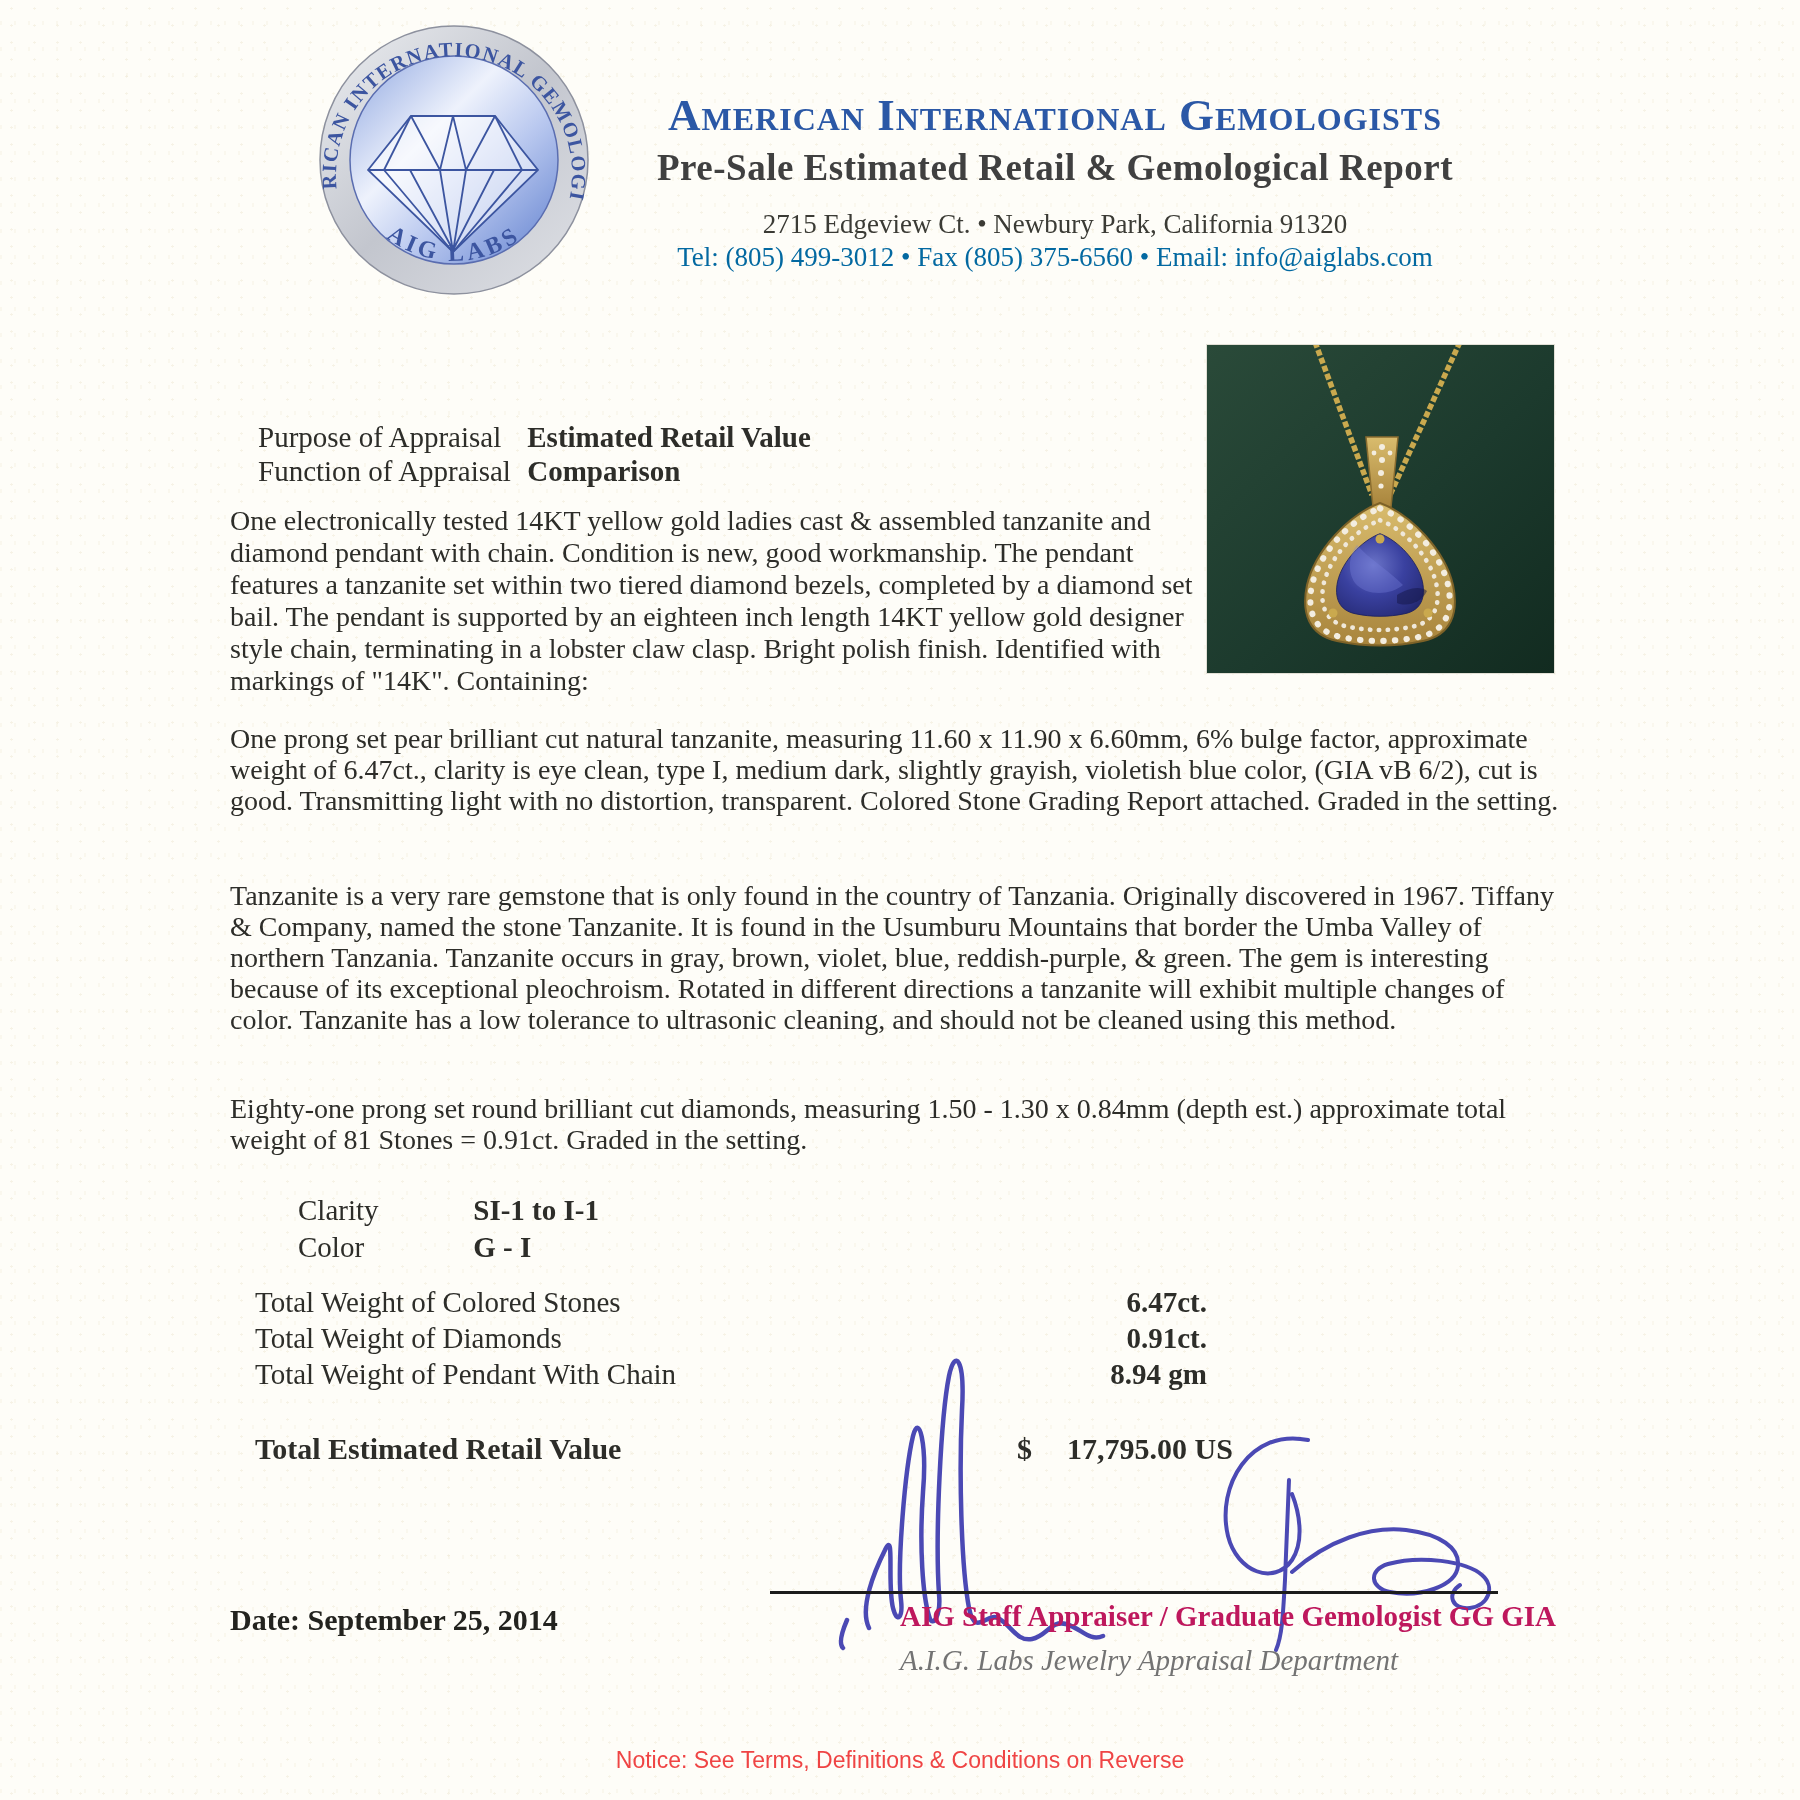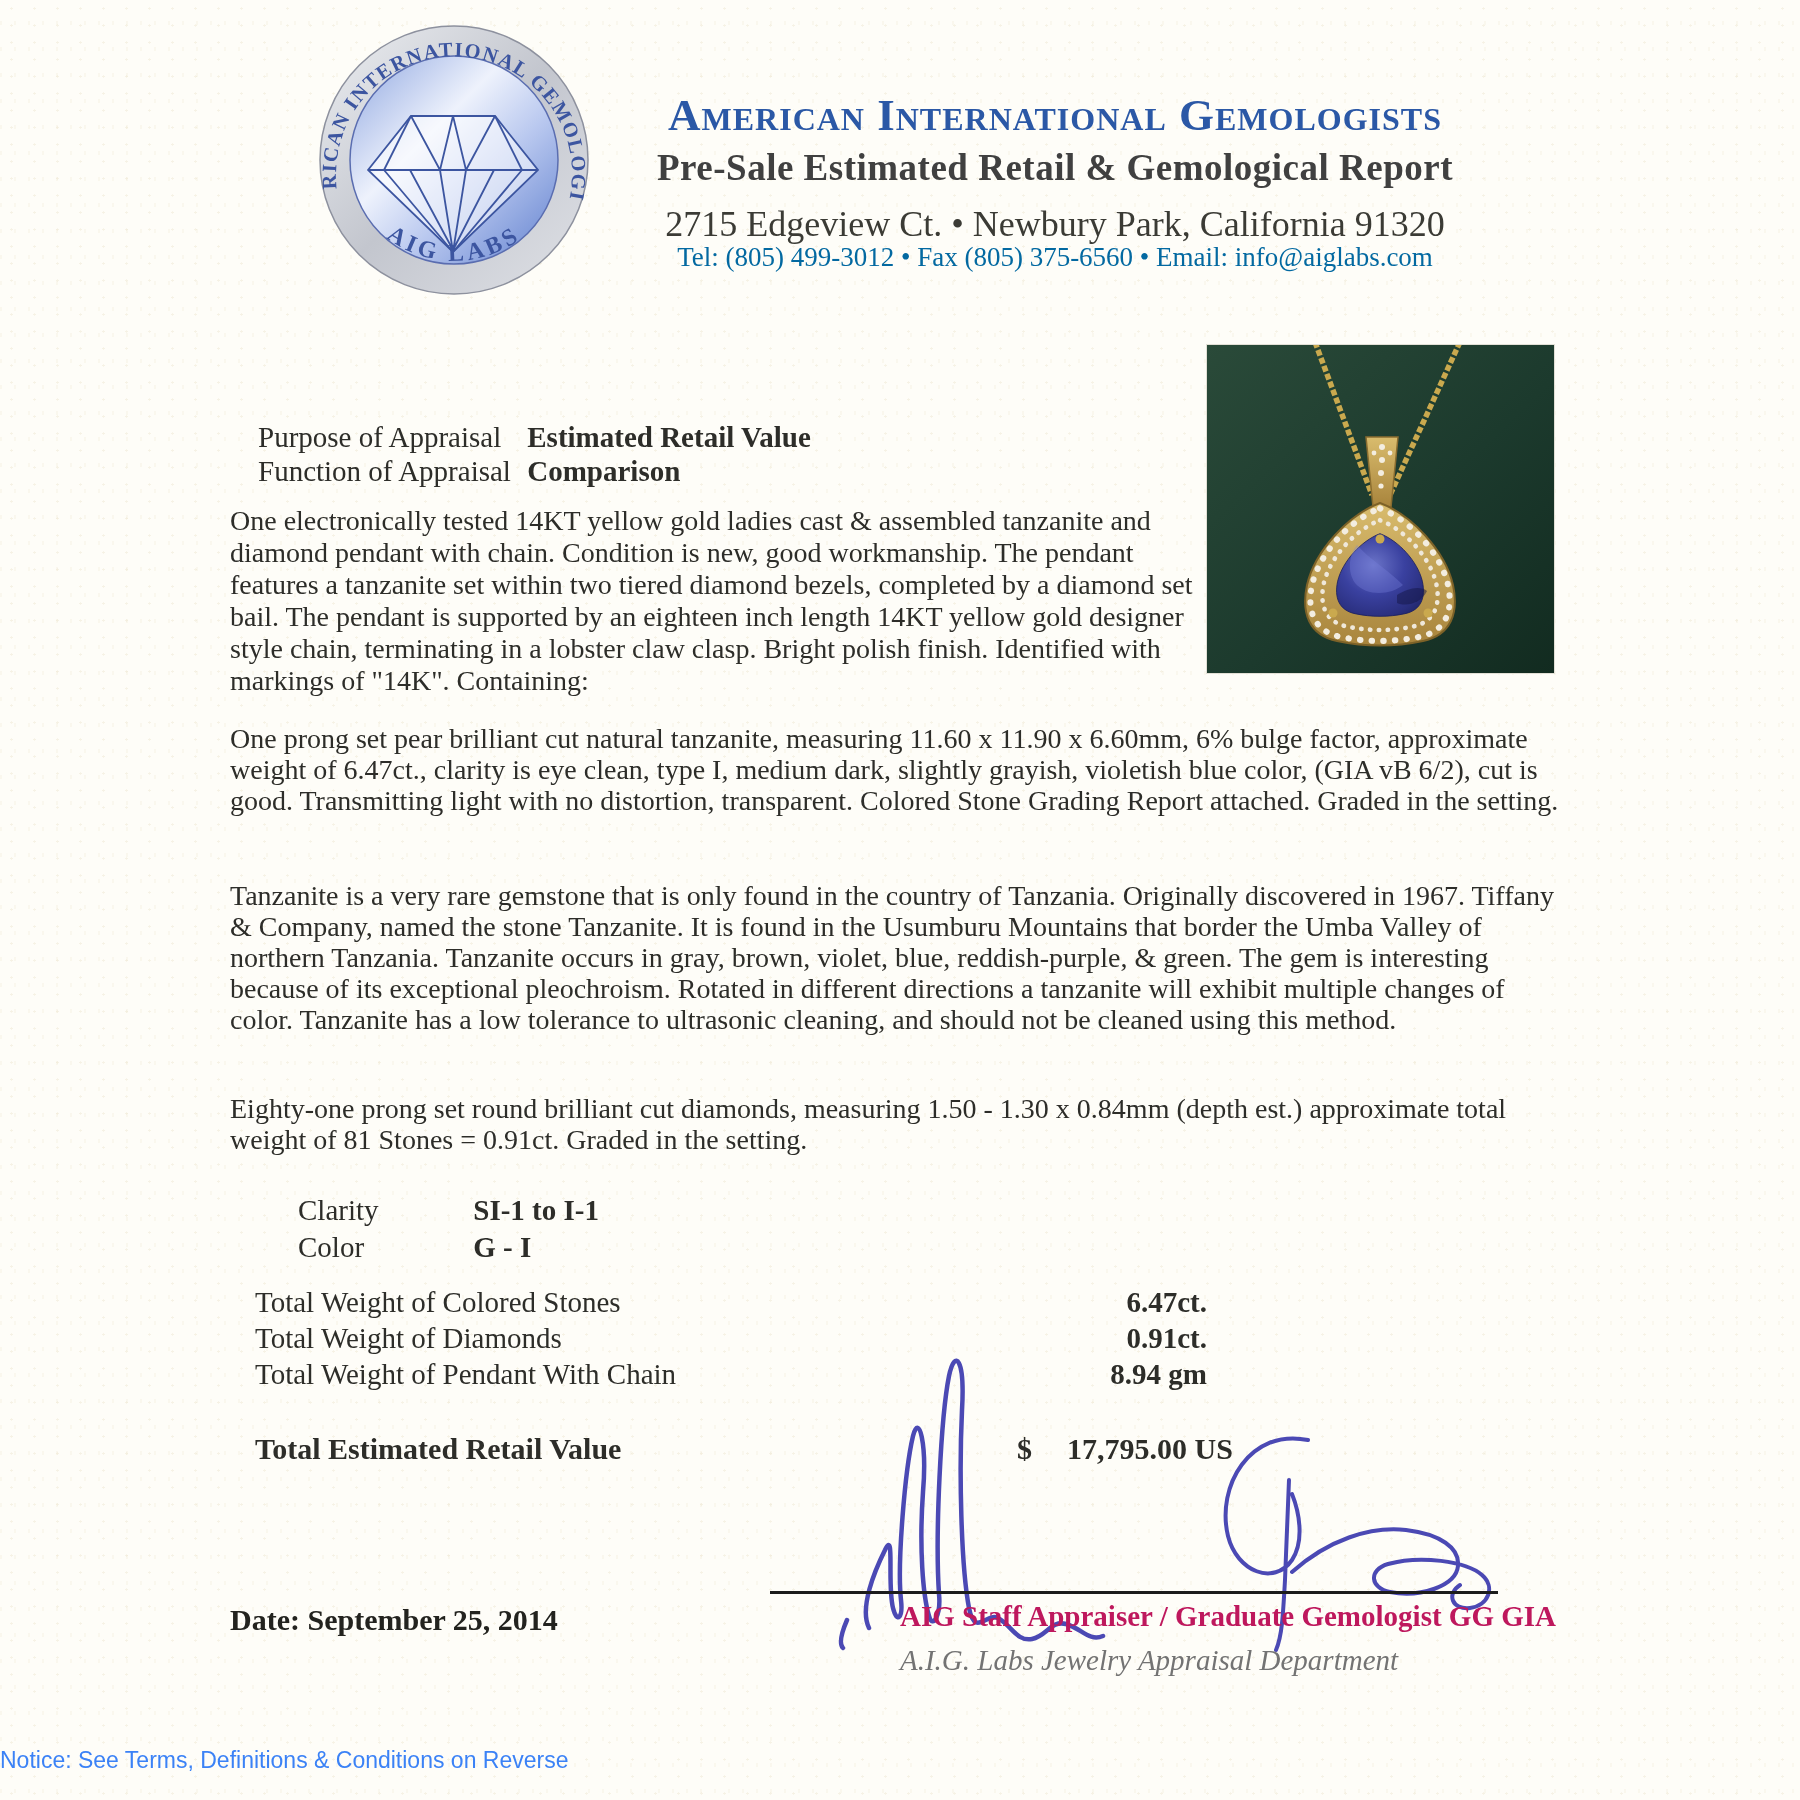--- a/index.html
+++ b/index.html
@@ -29,21 +29,21 @@
   #logo{left:298px;top:20px;width:312px;height:280px;}
   .hdr-block{left:630px;top:90px;width:850px;text-align:center;}
   .hdr-title{
     font-size:45px;font-weight:bold;letter-spacing:1px;
     font-variant:small-caps;color:#2b58a6;line-height:50px;
   }
   .hdr-subtitle{
     font-size:37px;font-weight:bold;color:#404040;line-height:44px;
     letter-spacing:.5px;margin-top:6px;
   }
-  .hdr-address{font-size:36px;color:#3b3b35;line-height:33px;margin-top:18px;}
+  .hdr-address{font-size:27px;color:#3b3b35;line-height:33px;margin-top:18px;}
   .hdr-contact{font-size:27px;color:#0369a1;line-height:33px;}
 
   
   #photo{left:1207px;top:345px;width:347px;height:328px;box-shadow:0 0 0 1px #e2e0d6;}
 
   
   #meta{left:258px;top:420px;font-size:29px;line-height:34px;}
   .meta-label{display:inline-block;width:262px;}
   .meta-value{font-weight:bold;}
 
@@ -66,22 +66,22 @@
   .retail-currency{position:absolute;left:762px;top:0;font-weight:bold;}
   .retail-amount{position:absolute;left:812px;top:0;font-weight:bold;}
 
   #sigline{left:770px;top:1591px;width:728px;height:2.5px;background:#1c1c1c;}
   #sig1{left:835px;top:1352px;width:330px;height:300px;}
   #sig2{left:1188px;top:1420px;width:340px;height:235px;}
 
   #date{left:230px;top:1603px;font-size:30px;font-weight:bold;color:#23231f;}
   #appraiser{left:900px;top:1600px;font-size:29px;font-weight:bold;color:#be185d;}
   #dept{left:900px;top:1644px;font-size:29px;font-style:italic;color:#737373;}
-  #notice{left:0;top:1747px;width:1800px;text-align:left;
-    font-family:"Liberation Sans", sans-serif;font-size:23px;color:#3b82f6;}
+  #notice{left:0;top:1747px;width:1800px;text-align:center;
+    font-family:"Liberation Sans", sans-serif;font-size:23px;color:#ef4444;}
 </style>
 </head>
 <body>
 
 <div id="page">
 
   <svg id="logo" class="abs" viewBox="0 0 312 280">
     <defs>
       <linearGradient id="ringGrad" x1="0" y1="0" x2="1" y2="1">
         <stop offset="0" stop-color="#eceef1"></stop>

